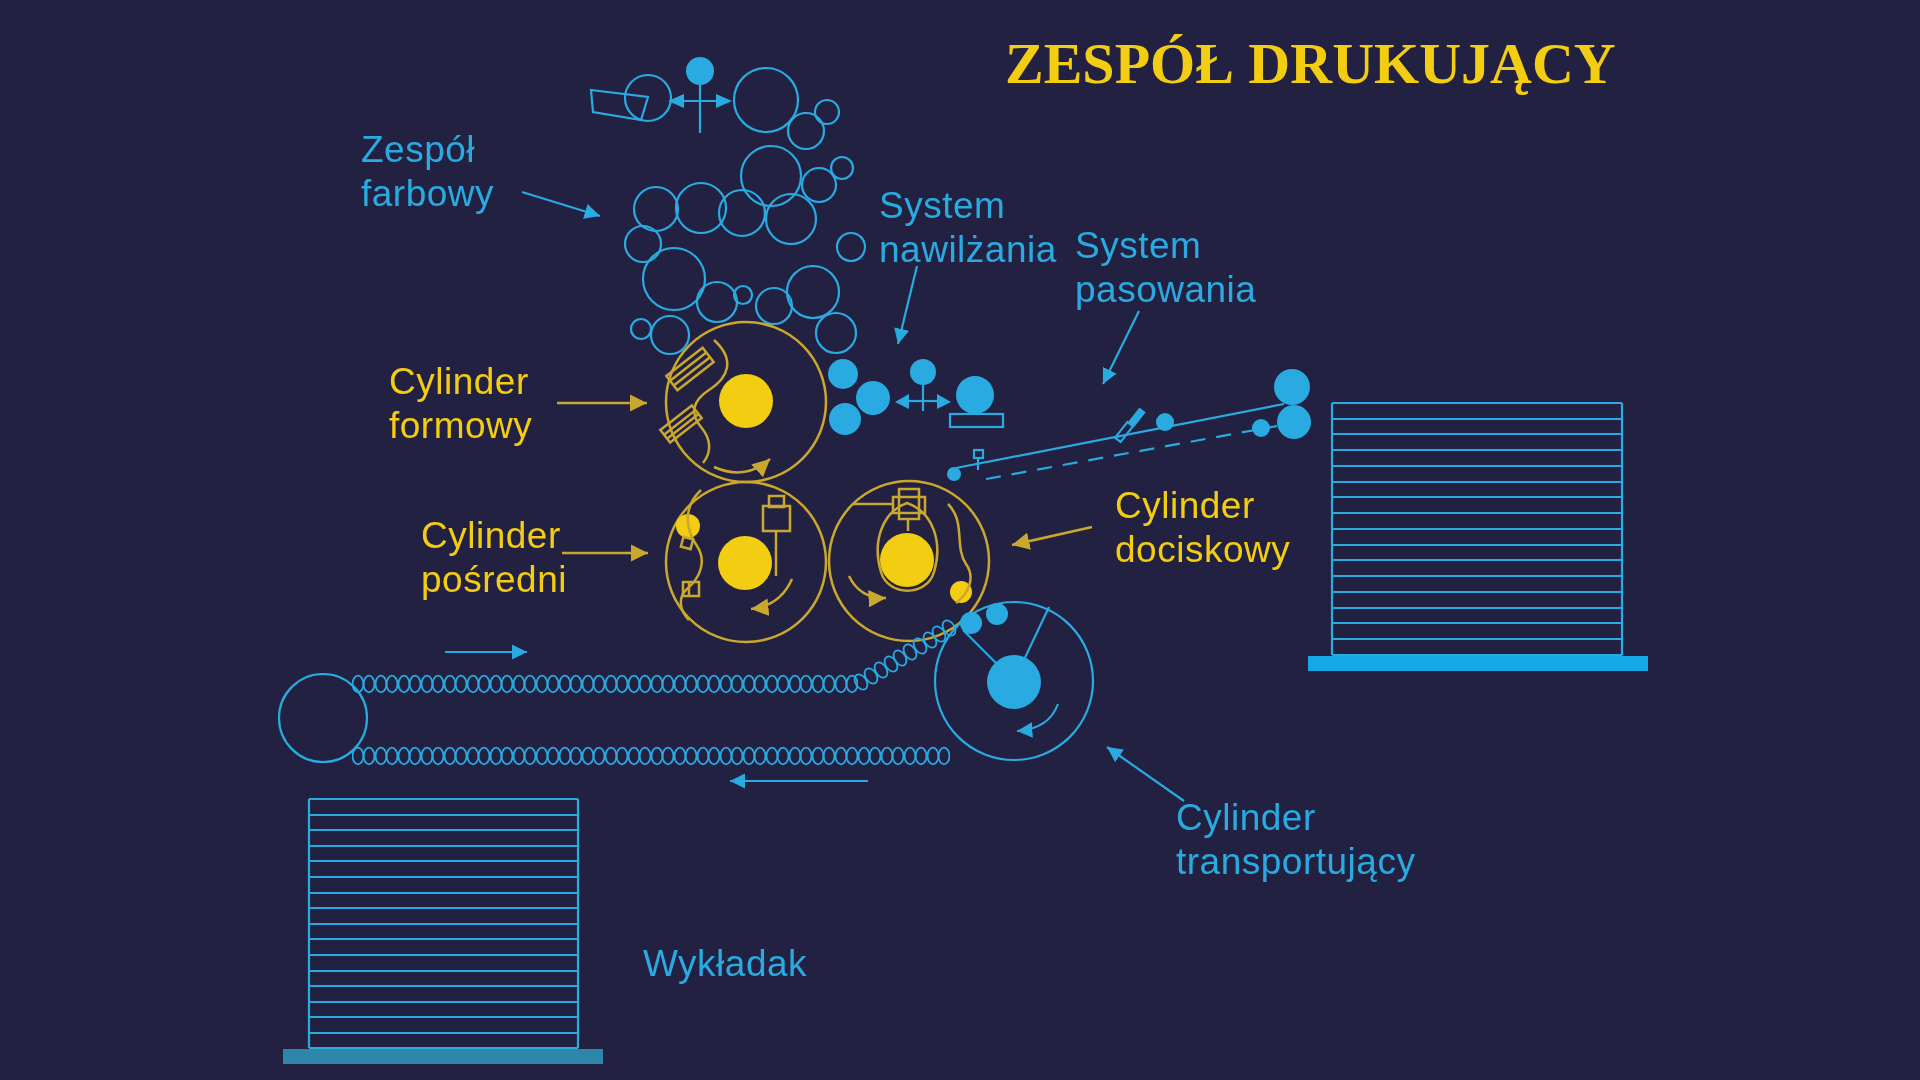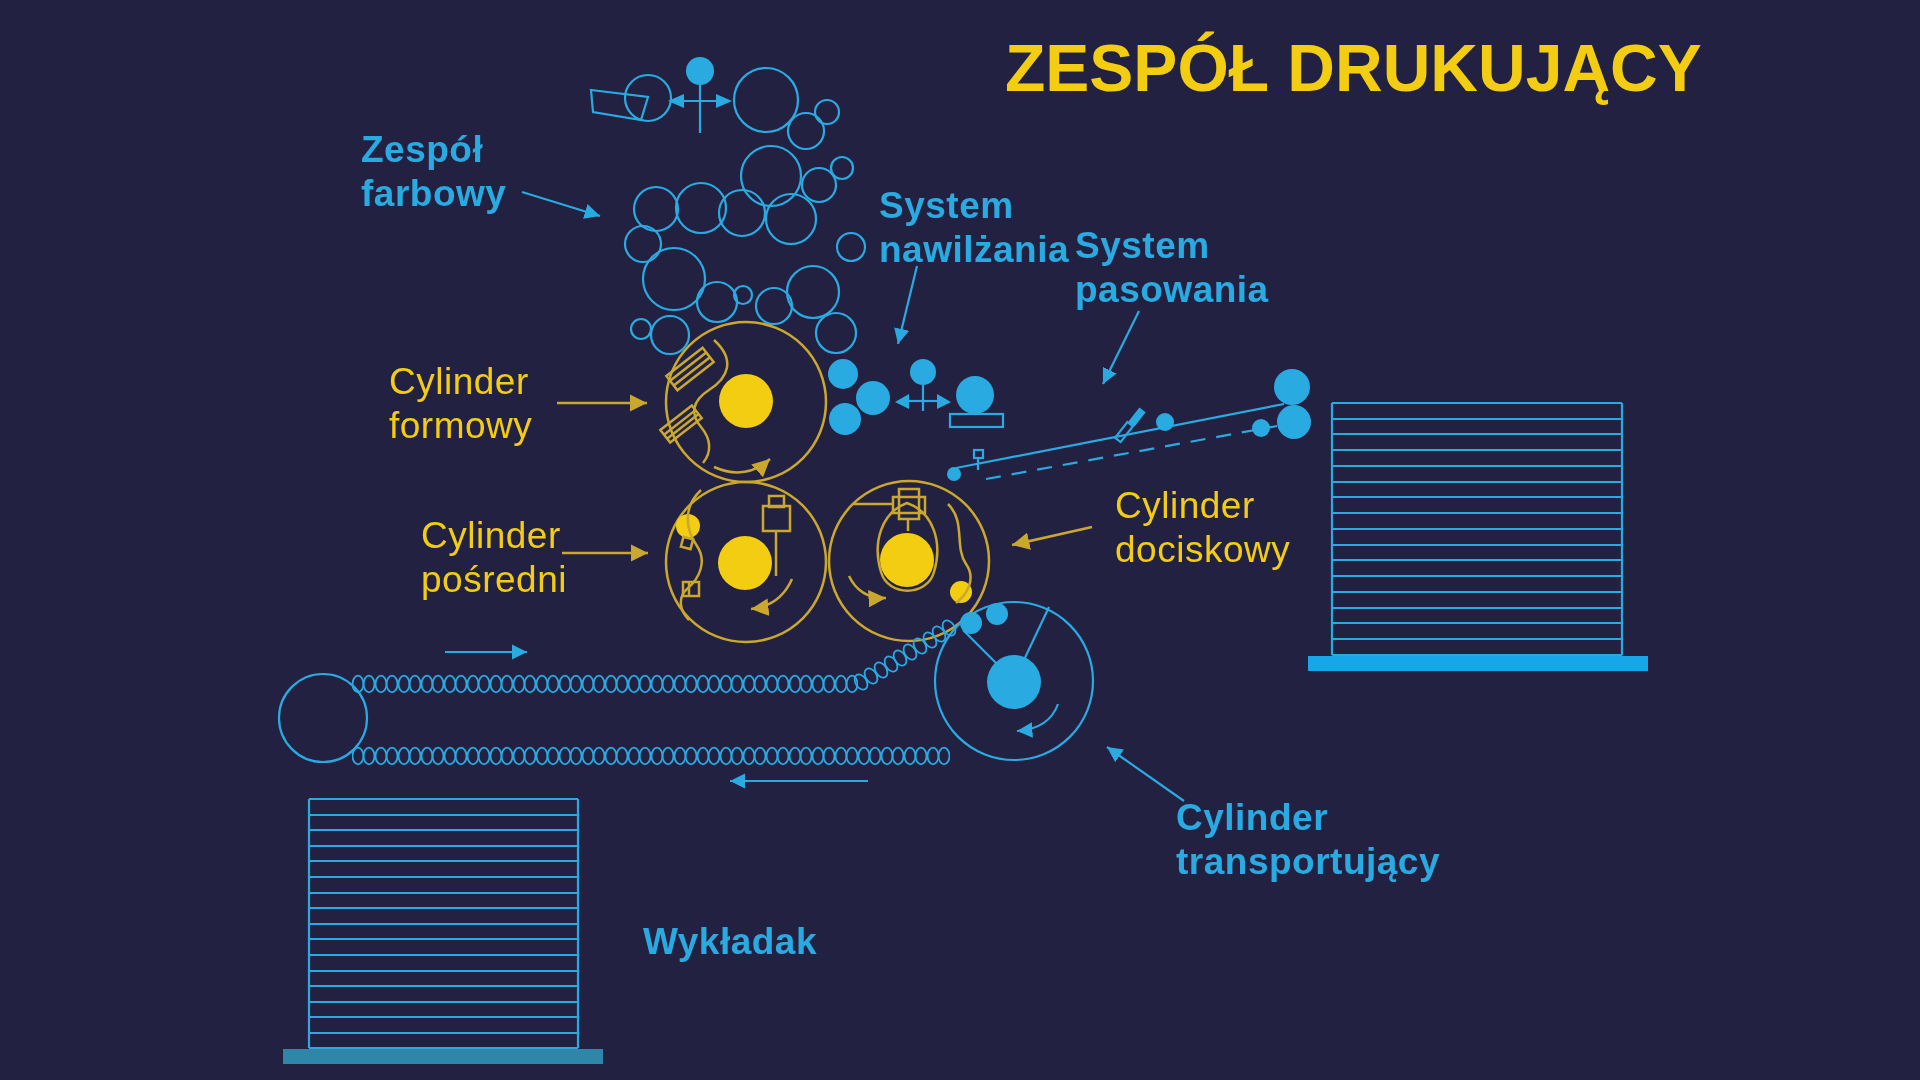--- a/index.html
+++ b/index.html
@@ -5,26 +5,27 @@
   html,body{margin:0;padding:0;background:#232142;}
   .stage{
     position:relative;width:1920px;height:1080px;overflow:hidden;
     background:#232142;font-family:"Liberation Sans",sans-serif;
   }
   .stage svg{position:absolute;left:0;top:0;}
   .lbl{
     position:absolute;white-space:pre-line;line-height:1.18;
     font-size:37px;letter-spacing:.5px;
   }
-  .lbl.blue{color:#29abe2;font-weight:bold;}
+  .lbl.blue{color:#29abe2;}
   .lbl.yellow{color:#f3cd11;}
   .title{
     position:absolute;left:1005px;top:30px;width:860px;
-    font-size:66px;font-weight:bold;letter-spacing:0px;color:#f3cd11;
+    font-size:58px;font-weight:bold;letter-spacing:0px;color:#f3cd11;
     white-space:nowrap;
+    font-family:Liberation Serif, serif;
   }
   .bluestroke{stroke:#29abe2;fill:none;stroke-width:2.2;}
   .bluefill{fill:#29abe2;stroke:none;}
   .ystroke{stroke:#c9a82d;fill:none;stroke-width:2.5;}
   .yfill{fill:#f3cd11;stroke:none;}
 </style>
 </head>
 <body>
 
 <div class="stage">
@@ -227,15 +228,15 @@
   <div class="lbl blue" style="left:1075px;top:224px;">System
 pasowania</div>
   <div class="lbl yellow" style="left:389px;top:360px;">Cylinder
 formowy</div>
   <div class="lbl yellow" style="left:421px;top:514px;">Cylinder
 pośredni</div>
   <div class="lbl yellow" style="left:1115px;top:484px;">Cylinder
 dociskowy</div>
   <div class="lbl blue" style="left:1176px;top:796px;">Cylinder
 transportujący</div>
-  <div class="lbl blue" style="left:643px;top:920px;">Wykładak</div>
+  <div class="lbl blue" style="left:643px;top:942px;">Wykładak</div>
 
 </div>
 
 </body></html>

